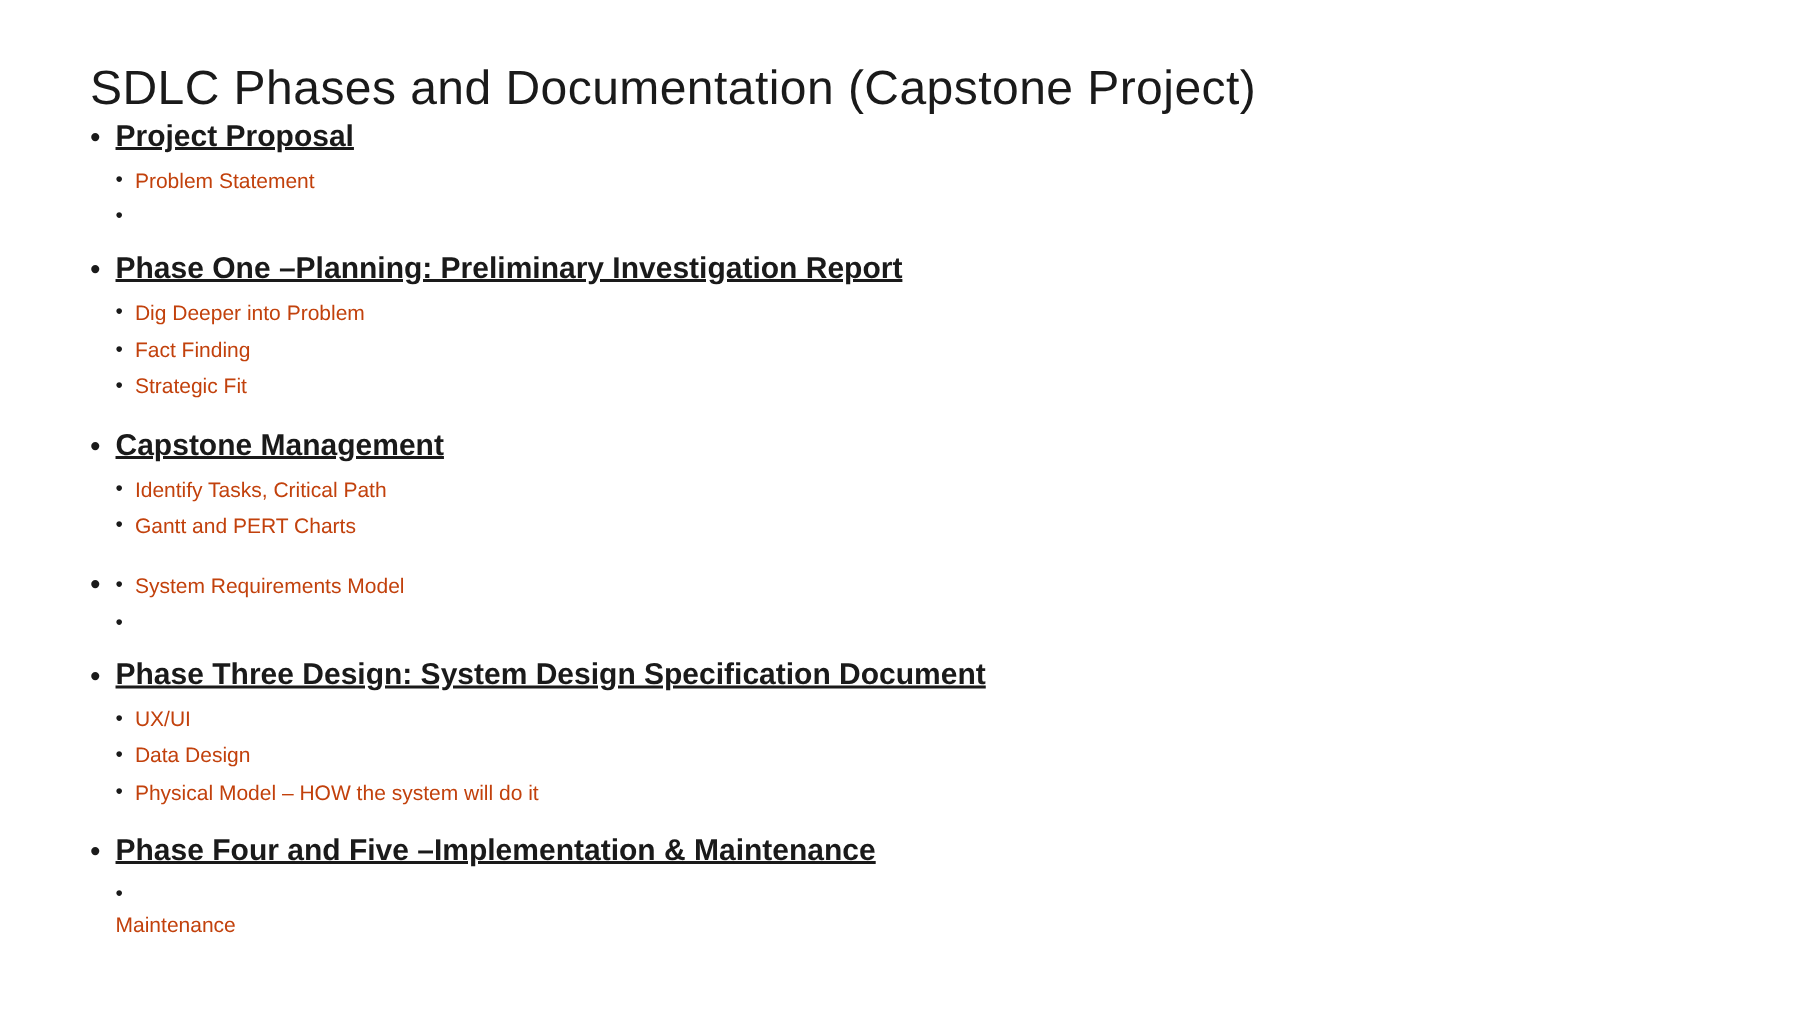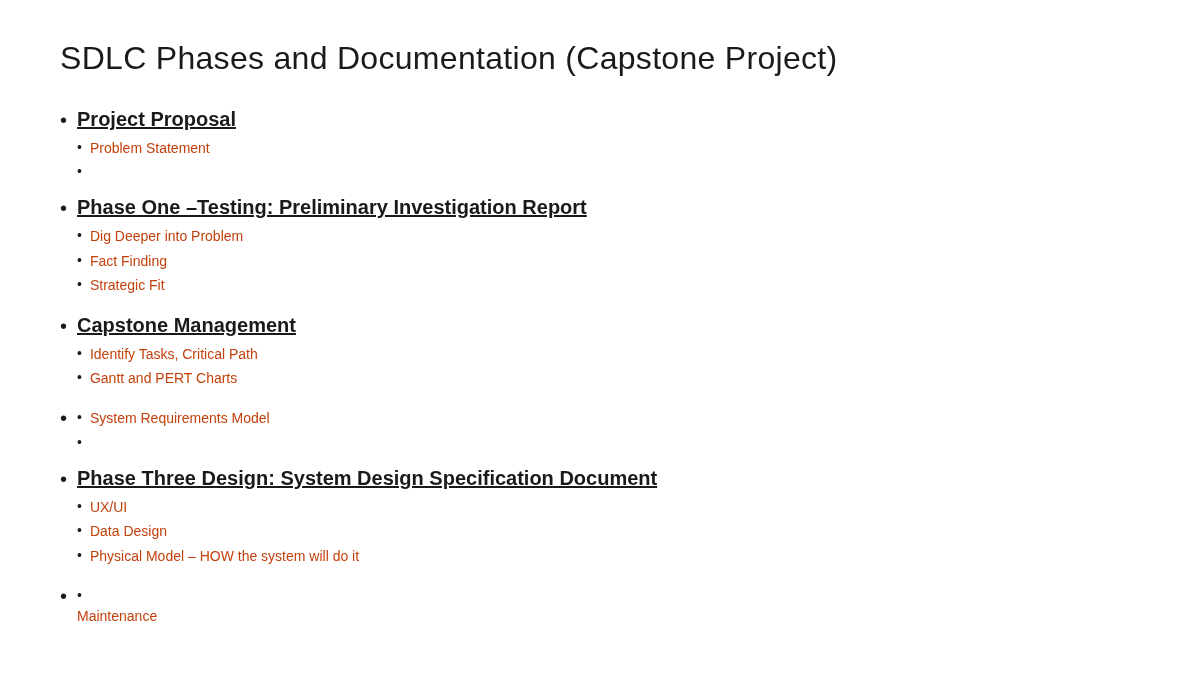--- a/index.html
+++ b/index.html
@@ -14,21 +14,20 @@
       width: 1200px;
       height: 675px;
       overflow: hidden;
       padding: 40px 60px;
     }
 
     h1 {
       font-size: 32px;
       font-weight: 400;
       color: #1a1a1a;
-      margin-bottom: 28px;
       letter-spacing: 0.3px;
     }
 
     .outline {
       list-style: none;
       padding: 0;
     }
 
     .outline > li {
       margin-bottom: 12px;
@@ -95,21 +94,21 @@
             <span class="bullet2">•</span>
             <span class="level2-text">Problem Statement</span>
           </li>
           <li>
             <span class="bullet2">•</span>
           </li>
         </ul></div>
     </li>
     <li>
       <span class="bullet">•</span>
-      <div class="content"><span class="level1-text">Phase One –Testing: Preliminary Investigation Report</span><ul class="level2-list">
+      <div class="content"><span class="level1-text">Phase One –Planning: Preliminary Investigation Report</span><ul class="level2-list">
           <li>
             <span class="bullet2">•</span>
             <span class="level2-text">Dig Deeper into Problem</span>
           </li>
           <li>
             <span class="bullet2">•</span>
             <span class="level2-text">Fact Finding</span>
           </li>
           <li>
             <span class="bullet2">•</span>
@@ -154,21 +153,21 @@
             <span class="level2-text">Data Design</span>
           </li>
           <li>
             <span class="bullet2">•</span>
             <span class="level2-text">Physical Model – HOW the system will do it</span>
           </li>
         </ul></div>
     </li>
     <li>
       <span class="bullet">•</span>
-      <div class="content"><ul class="level2-list">
+      <div class="content"><span class="level1-text">Phase Four and Five –Implementation &amp; Maintenance</span><ul class="level2-list">
           <li>
             <span class="bullet2">•</span>
           </li>
           <li>
             <span class="level2-text">Maintenance</span>
           </li>
         </ul></div>
     </li>
   </ul>
 

